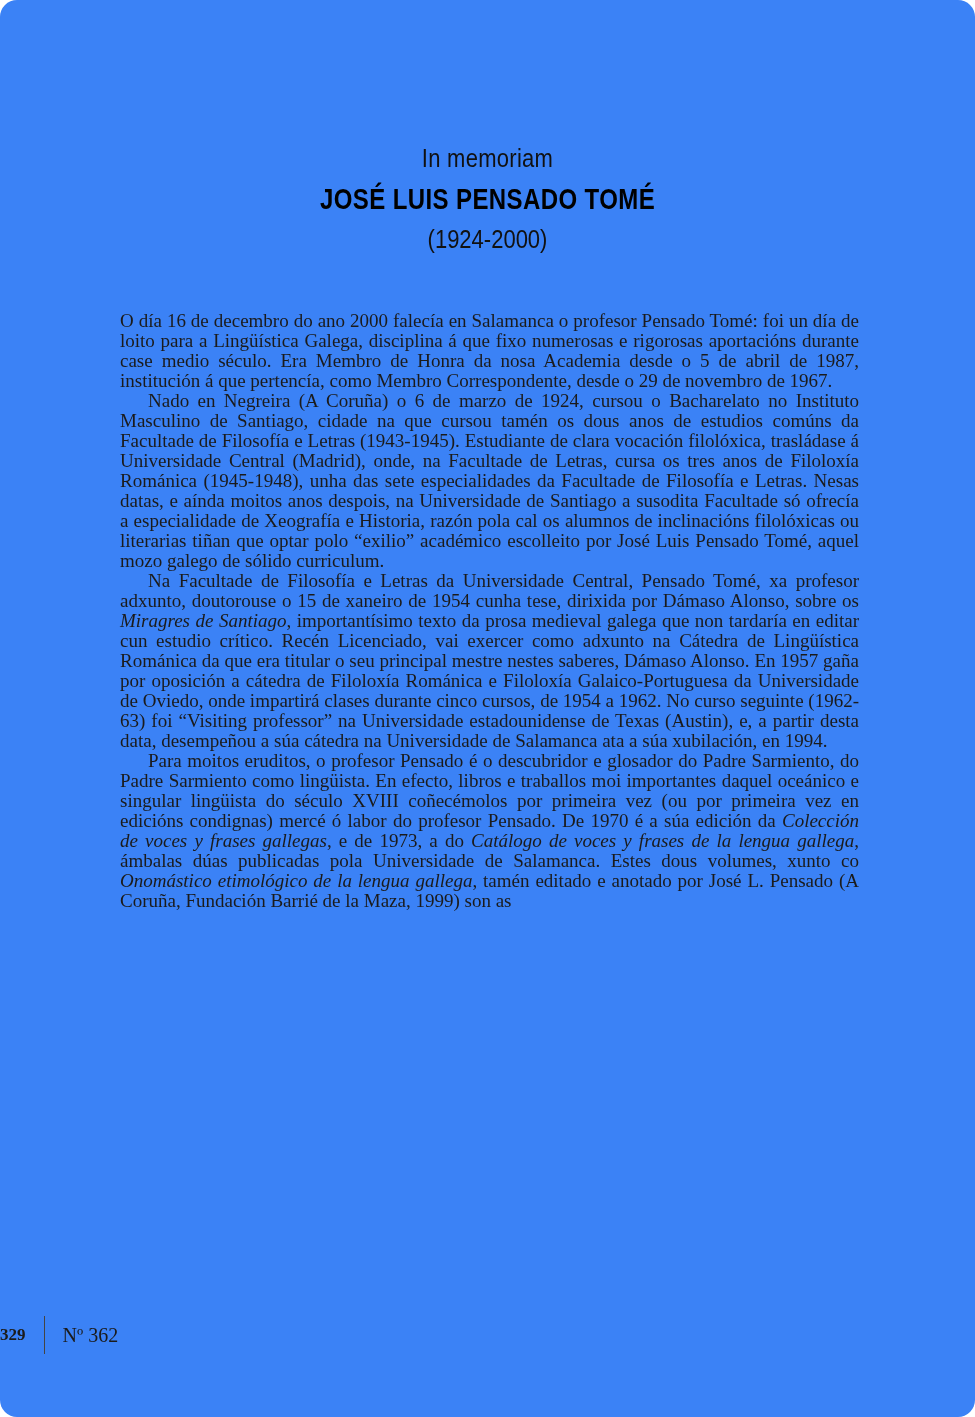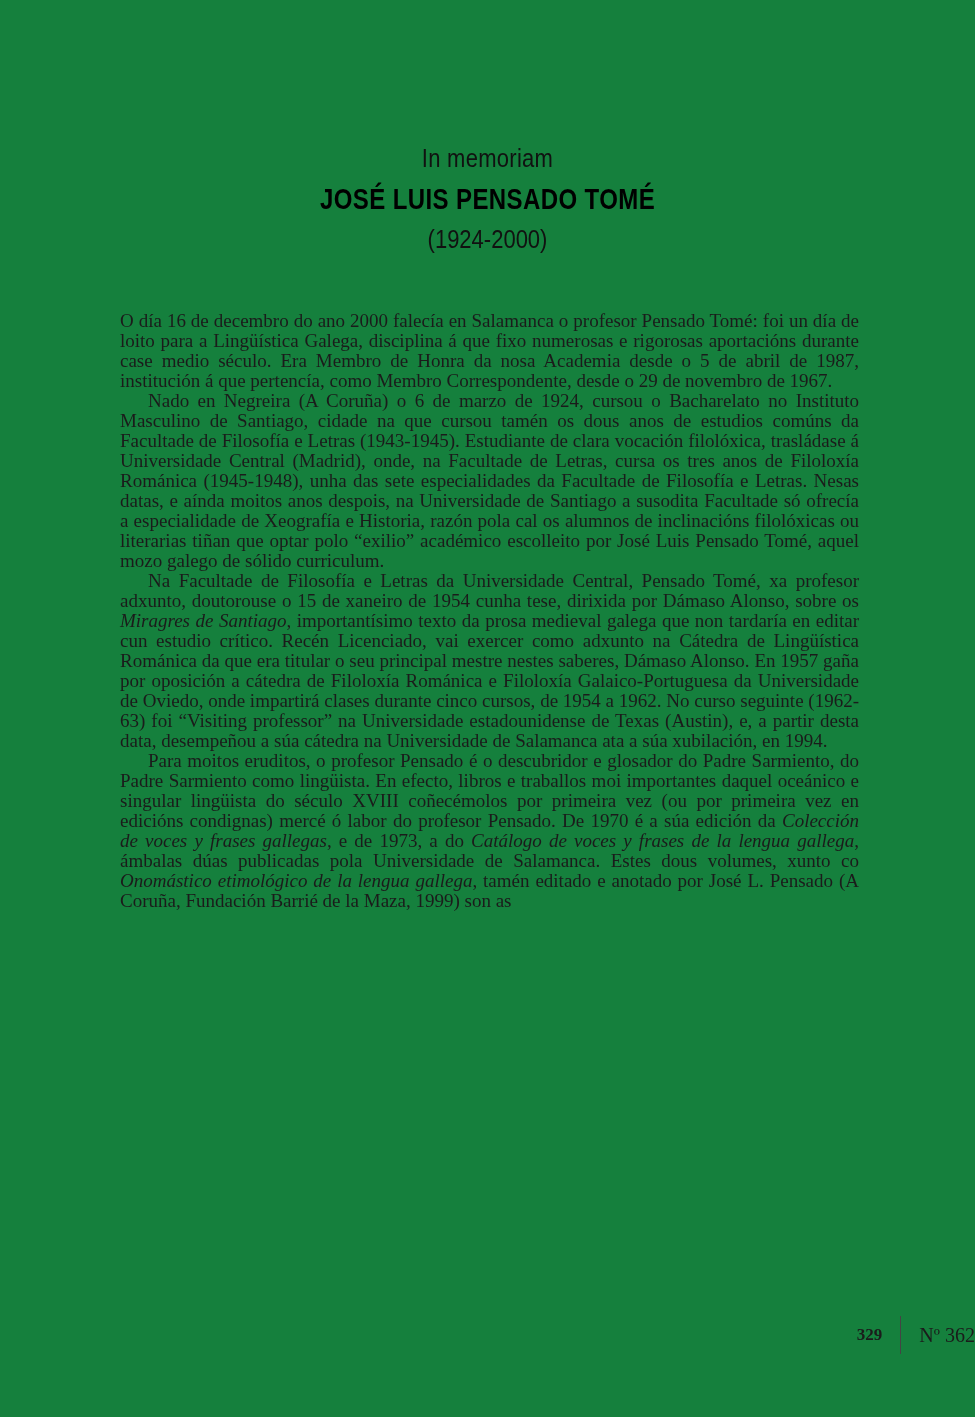--- a/index.html
+++ b/index.html
@@ -10,21 +10,22 @@
     overflow: hidden;
   }
   body {
     position: relative;
     font-family: "Liberation Serif", serif;
     color: #1b1b1b;
   }
   .page {
     position: absolute;
     inset: 0;
-    background: #15803d;
+    background: #3b82f6;
+    border-radius: 17px;
   }
 
   
   .title-block {
     position: absolute;
     top: 144px;
     left: 0;
     width: 100%;
     text-align: center;
   }
@@ -73,21 +74,21 @@
   .body-text p.indent { text-indent: 28px; }
   .body-text em { font-style: italic; }
 
   
   .page-footer {
     position: absolute;
     top: 1316px;
     left: 0;
     width: 100%;
     display: flex;
-    justify-content: flex-end;
+    justify-content: flex-start;
     align-items: center;
   }
   .page-num {
     font-size: 17px;
     font-weight: 700;
     color: #1b1b1b;
     margin-right: 18px;
   }
   .footer-divider {
     display: inline-block;

